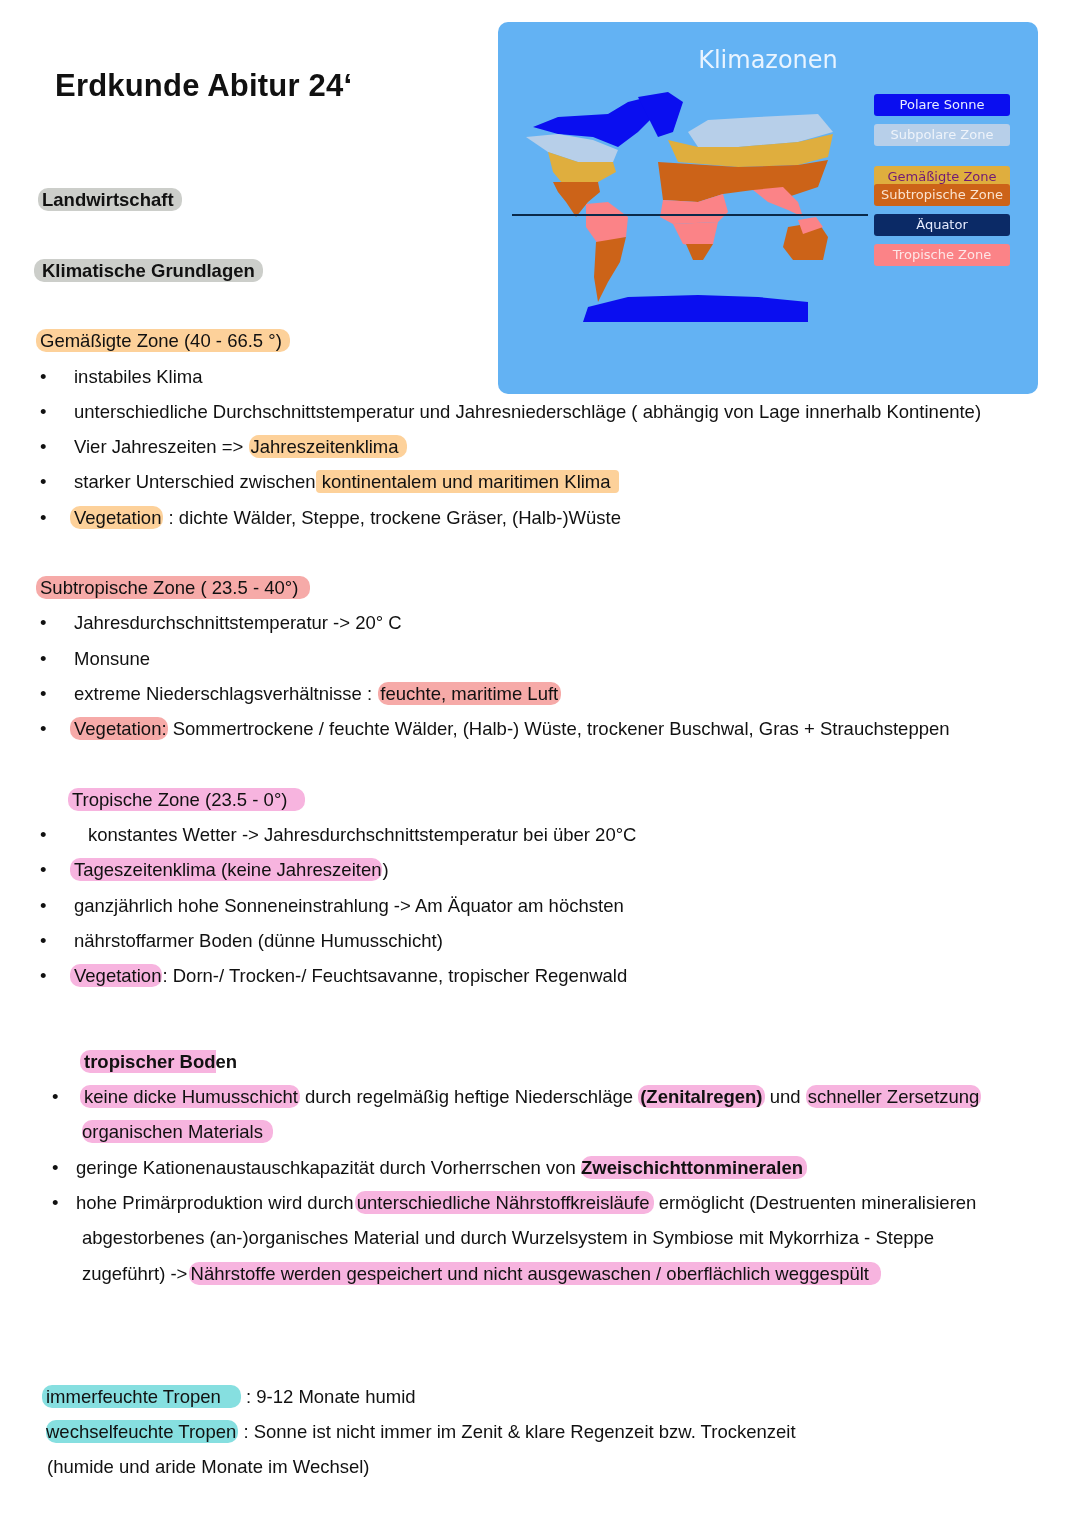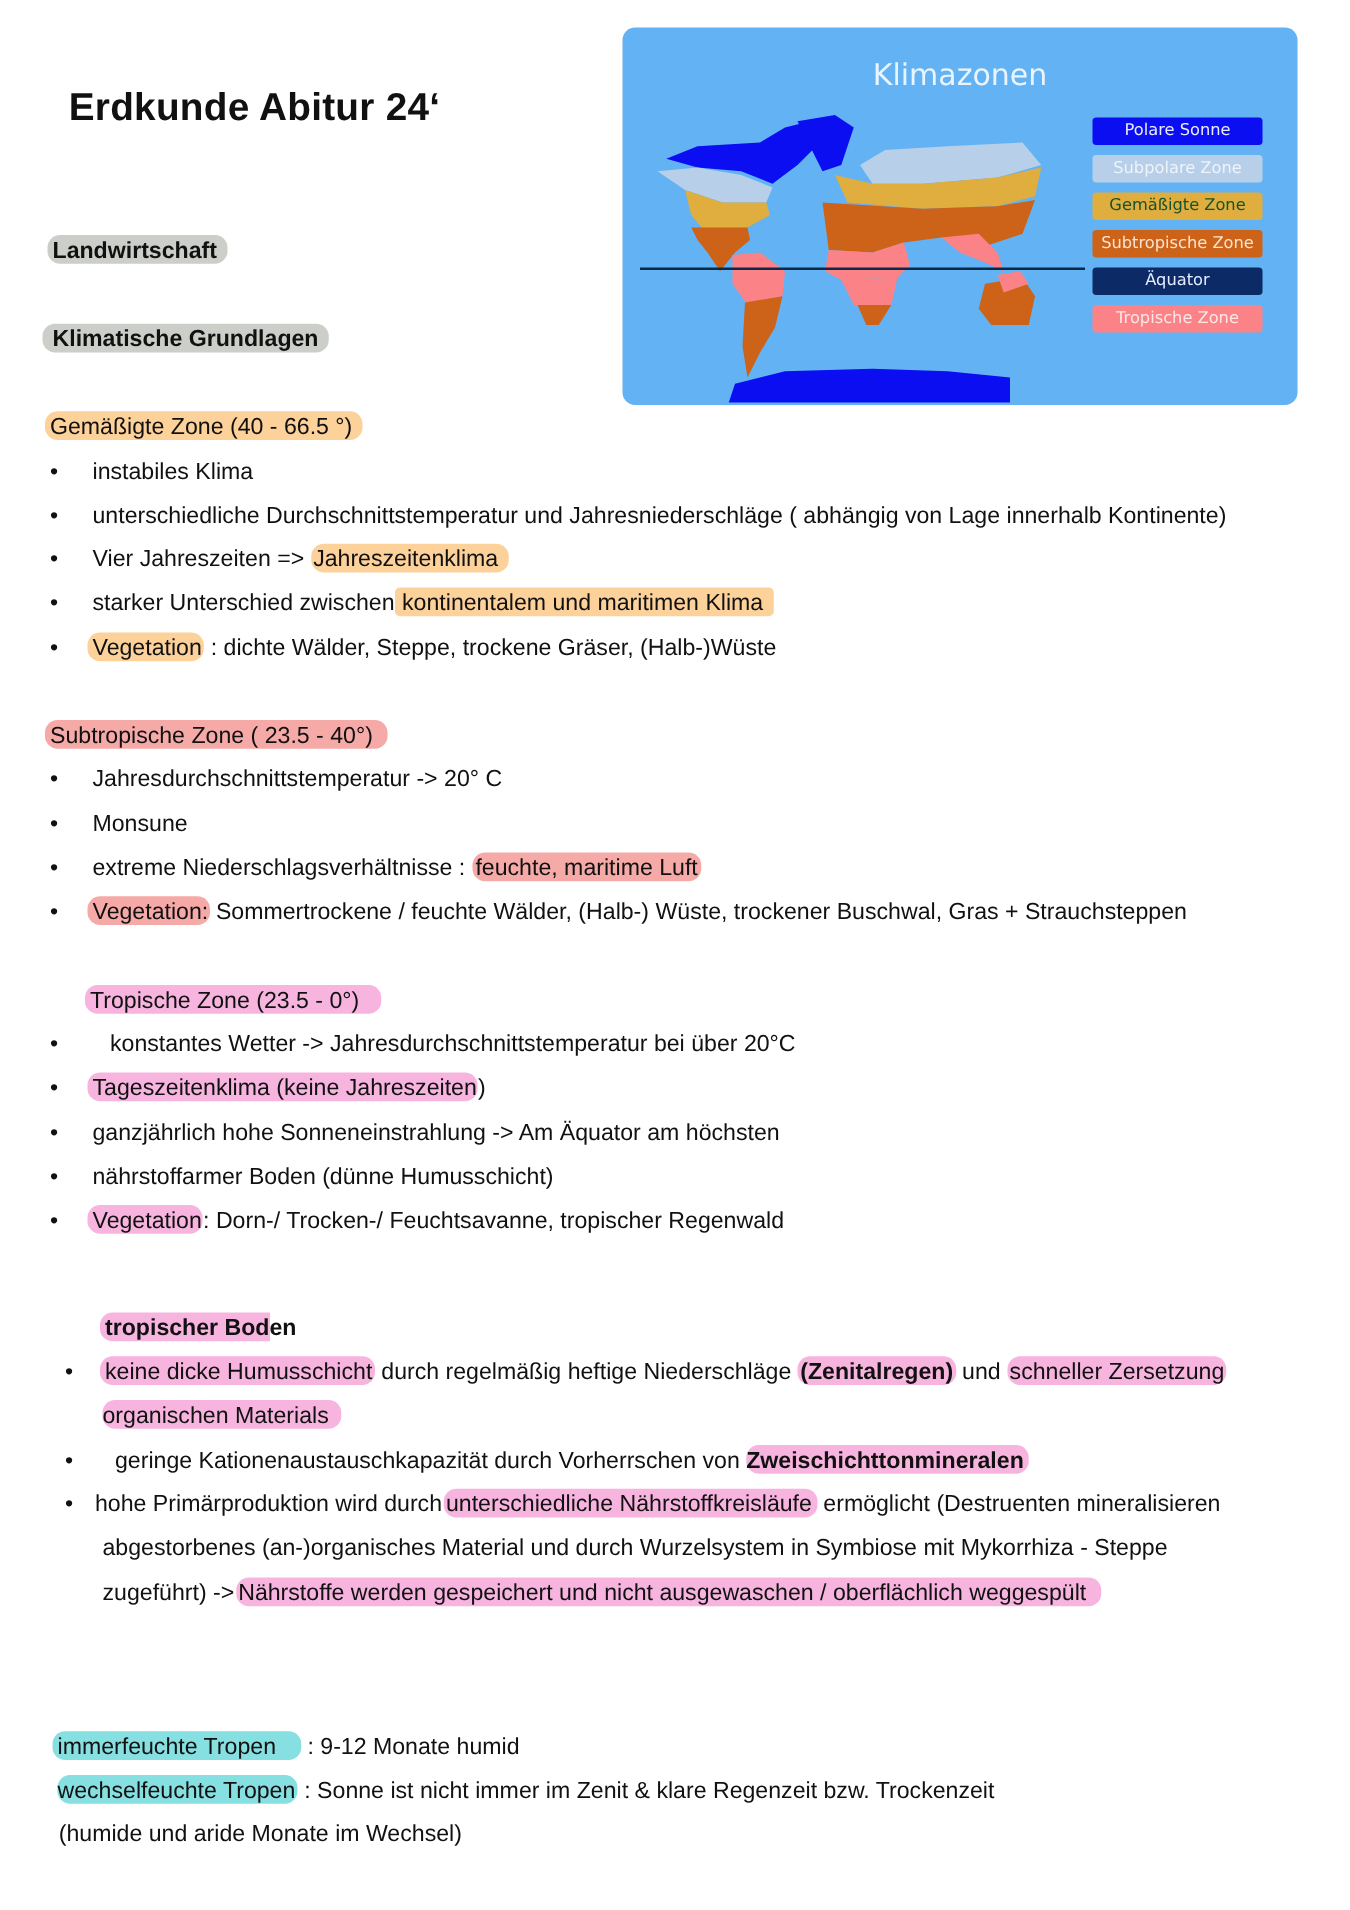--- a/index.html
+++ b/index.html
@@ -11,21 +11,21 @@
   .grey { background:#ccceca; }
   .orange { background:#fdd19a; }
   .red { background:#f6aaa8; }
   .pink { background:#f7b4df;margin-left:28px; }
   .teal { background:#86dfe0; }
   .bold { font-weight:bold;text-align:center; }
   .bullet { position:absolute; width:6px; text-align:center; }
   .row { position:absolute; white-space:nowrap; line-height:22px; }
 
   
-  .map { position:absolute; left:498px; top:22px; width:540px; height:302px;
+  .map { position:absolute; left:498px; top:22px; width:540px; height:372px;
          background:#63b2f3; border-radius:10px; overflow:hidden; }
   .map-title { position:absolute; left:0; width:540px; top:24px; text-align:center;
                color:#e9f4ff; font-size:24px; font-family:"DejaVu Sans", sans-serif; }
   .legend { position:absolute; left:376px; width:136px; height:22px; border-radius:3px;
             text-align:center; font-size:13px; line-height:22px; font-family:"DejaVu Sans", sans-serif; }
 </style>
 </head>
 <body>
 
 <div class="abs title">Erdkunde Abitur 24‘</div>
@@ -54,21 +54,21 @@
 
     <path d="M290,205 L320,200 L330,215 L325,238 L295,238 L285,225 Z" fill="#cc6318"></path>
     <path d="M300,198 L318,195 L325,205 L305,212 Z" fill="#fb8387"></path>
 
     <path d="M90,285 L130,275 L200,273 L260,275 L310,280 L310,300 L85,300 Z" fill="#0a0ef0"></path>
 
     <line x1="14" y1="193" x2="370" y2="193" stroke="#0b2a4a" stroke-width="2"></line>
   </svg>
   <div class="legend" style="top:72px;background:#0a0ef0;color:#e8ecff">Polare Sonne</div>
   <div class="legend" style="top:102px;background:#b7cfe9;color:#eef3fa">Subpolare Zone</div>
-  <div class="legend" style="top:132px;background:#dfae3e;color:#14532d">Gemäßigte Zone</div>
+  <div class="legend" style="top:144px;background:#dfae3e;color:#701a75">Gemäßigte Zone</div>
   <div class="legend" style="top:162px;background:#cc6318;color:#fbe3cf">Subtropische Zone</div>
   <div class="legend" style="top:192px;background:#0b2a66;color:#e6ecff">Äquator</div>
   <div class="legend" style="top:222px;background:#fb8387;color:#fde6e6">Tropische Zone</div>
 </div>
 
 <div class="row bold" style="left:42px;top:189px">
   <span class="hl grey">Landwirtschaft</span>
 </div>
 <div class="row bold" style="left:46px;top:260px">
   <span class="hl grey" style="padding-left:8px;margin-left:-12px">Klimatische Grundlagen</span>
@@ -98,20 +98,20 @@
 <div class="row" style="left:40px;top:859px"><span class="bullet">•</span><span class="hl pink" style="margin-left:30px;padding-right:1px">Tageszeitenklima (keine Jahreszeiten</span><span>)</span></div>
 <div class="row" style="left:40px;top:895px"><span class="bullet">•</span><span style="margin-left:34px">ganzjährlich hohe Sonneneinstrahlung -&gt; Am Äquator am höchsten</span></div>
 <div class="row" style="left:40px;top:930px"><span class="bullet">•</span><span style="margin-left:34px">nährstoffarmer Boden (dünne Humusschicht)</span></div>
 <div class="row" style="left:40px;top:965px"><span class="bullet">•</span><span class="hl pink" style="margin-left:30px;padding-right:1px">Vegetation</span><span>: Dorn-/ Trocken-/ Feuchtsavanne, tropischer Regenwald</span></div>
 
 <div class="row bold" style="left:52px;top:1051px">
   <span class="hl pink" style="padding-right:0;border-radius:10px 0 0 10px">tropischer Bod</span><span>en</span>
 </div>
 <div class="row" style="left:52px;top:1086px"><span class="bullet">•</span><span class="hl pink" style="margin-left:28px;padding-right:2px">keine dicke Humusschicht</span><span> durch regelmäßig heftige Niederschläge </span><span class="hl pink bold" style="margin-left:0;padding:1px 2px">(Zenitalregen)</span><span>  und </span><span class="hl pink" style="margin-left:0;padding-left:2px;padding-right:2px">schneller Zersetzung</span></div>
 <div class="row" style="left:82px;top:1121px"><span class="hl pink" style="margin-left:0;padding-left:0;padding-right:10px">organischen Materials</span></div>
-<div class="row" style="left:52px;top:1157px"><span class="bullet">•</span><span style="margin-left:40px">geringe Kationenaustauschkapazität durch Vorherrschen von </span><span class="hl pink bold" style="margin-left:0;padding-left:0;padding-right:4px">Zweischichttonmineralen</span></div>
+<div class="row" style="left:52px;top:1157px"><span class="bullet">•</span><span style="margin-left:24px">geringe Kationenaustauschkapazität durch Vorherrschen von </span><span class="hl pink bold" style="margin-left:0;padding-left:0;padding-right:4px">Zweischichttonmineralen</span></div>
 <div class="row" style="left:52px;top:1192px"><span class="bullet">•</span><span style="margin-left:24px">hohe Primärproduktion wird durch </span><span class="hl pink" style="margin-left:-4px;padding-left:2px;padding-right:4px">unterschiedliche Nährstoffkreisläufe</span><span> ermöglicht (Destruenten mineralisieren</span></div>
 <div class="row" style="left:82px;top:1227px">abgestorbenes (an-)organisches Material  und durch Wurzelsystem in Symbiose mit Mykorrhiza - Steppe</div>
 <div class="row" style="left:82px;top:1263px"><span>zugeführt) -&gt; </span><span class="hl pink" style="margin-left:-4px;padding-left:2px;padding-right:12px">Nährstoffe werden gespeichert und nicht ausgewaschen / oberflächlich weggespült</span></div>
 
 <div class="row" style="left:46px;top:1386px"><span class="hl teal" style="padding-right:20px">immerfeuchte Tropen</span><span> : 9-12 Monate humid</span></div>
 <div class="row" style="left:48px;top:1421px"><span class="hl teal" style="margin-left:-2px;padding-left:0;padding-right:2px">wechselfeuchte Tropen</span><span> : Sonne ist nicht immer im Zenit &amp; klare Regenzeit bzw. Trockenzeit</span></div>
 <div class="row" style="left:47px;top:1456px">(humide und aride Monate im Wechsel)</div>
 
 </body></html>

